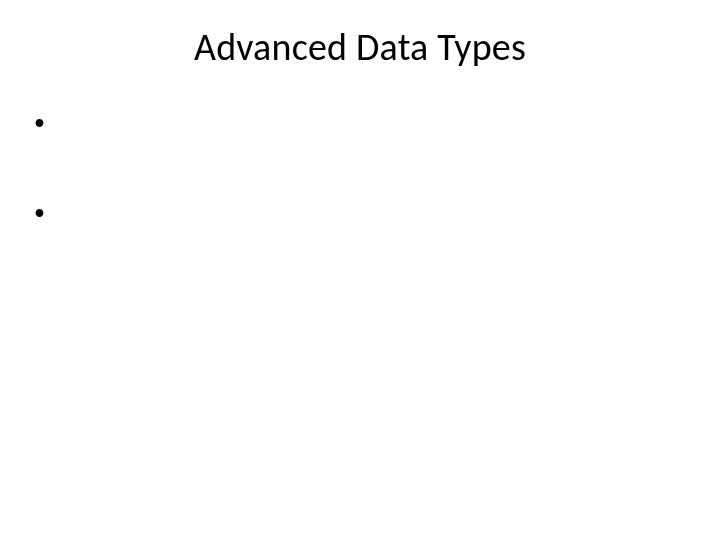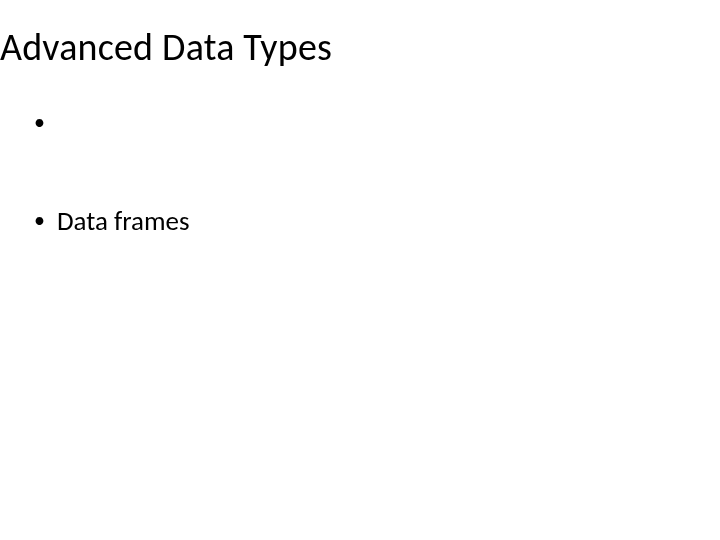--- a/index.html
+++ b/index.html
@@ -15,20 +15,21 @@
       color: #000000;
       overflow: hidden;
     }
     .slide {
       width: 100%;
       height: 100%;
       position: relative;
       padding: 0;
     }
     .title {
+      text-align: center;
       font-size: 38px;
       font-weight: 400;
       padding-top: 24px;
       letter-spacing: 0.2px;
     }
     .content {
       padding-top: 44px;
       padding-left: 34px;
     }
     .bullet-item {
@@ -49,16 +50,15 @@
 <body>
 
 <div class="slide">
   <h1 class="title">Advanced Data Types</h1>
   <div class="content">
     <div class="bullet-item">
       <span class="bullet-marker">•</span>
     </div>
     <div class="bullet-item">
       <span class="bullet-marker">•</span>
-      <span>Data frames</span>
     </div>
   </div>
 </div>
 
 </body></html>

